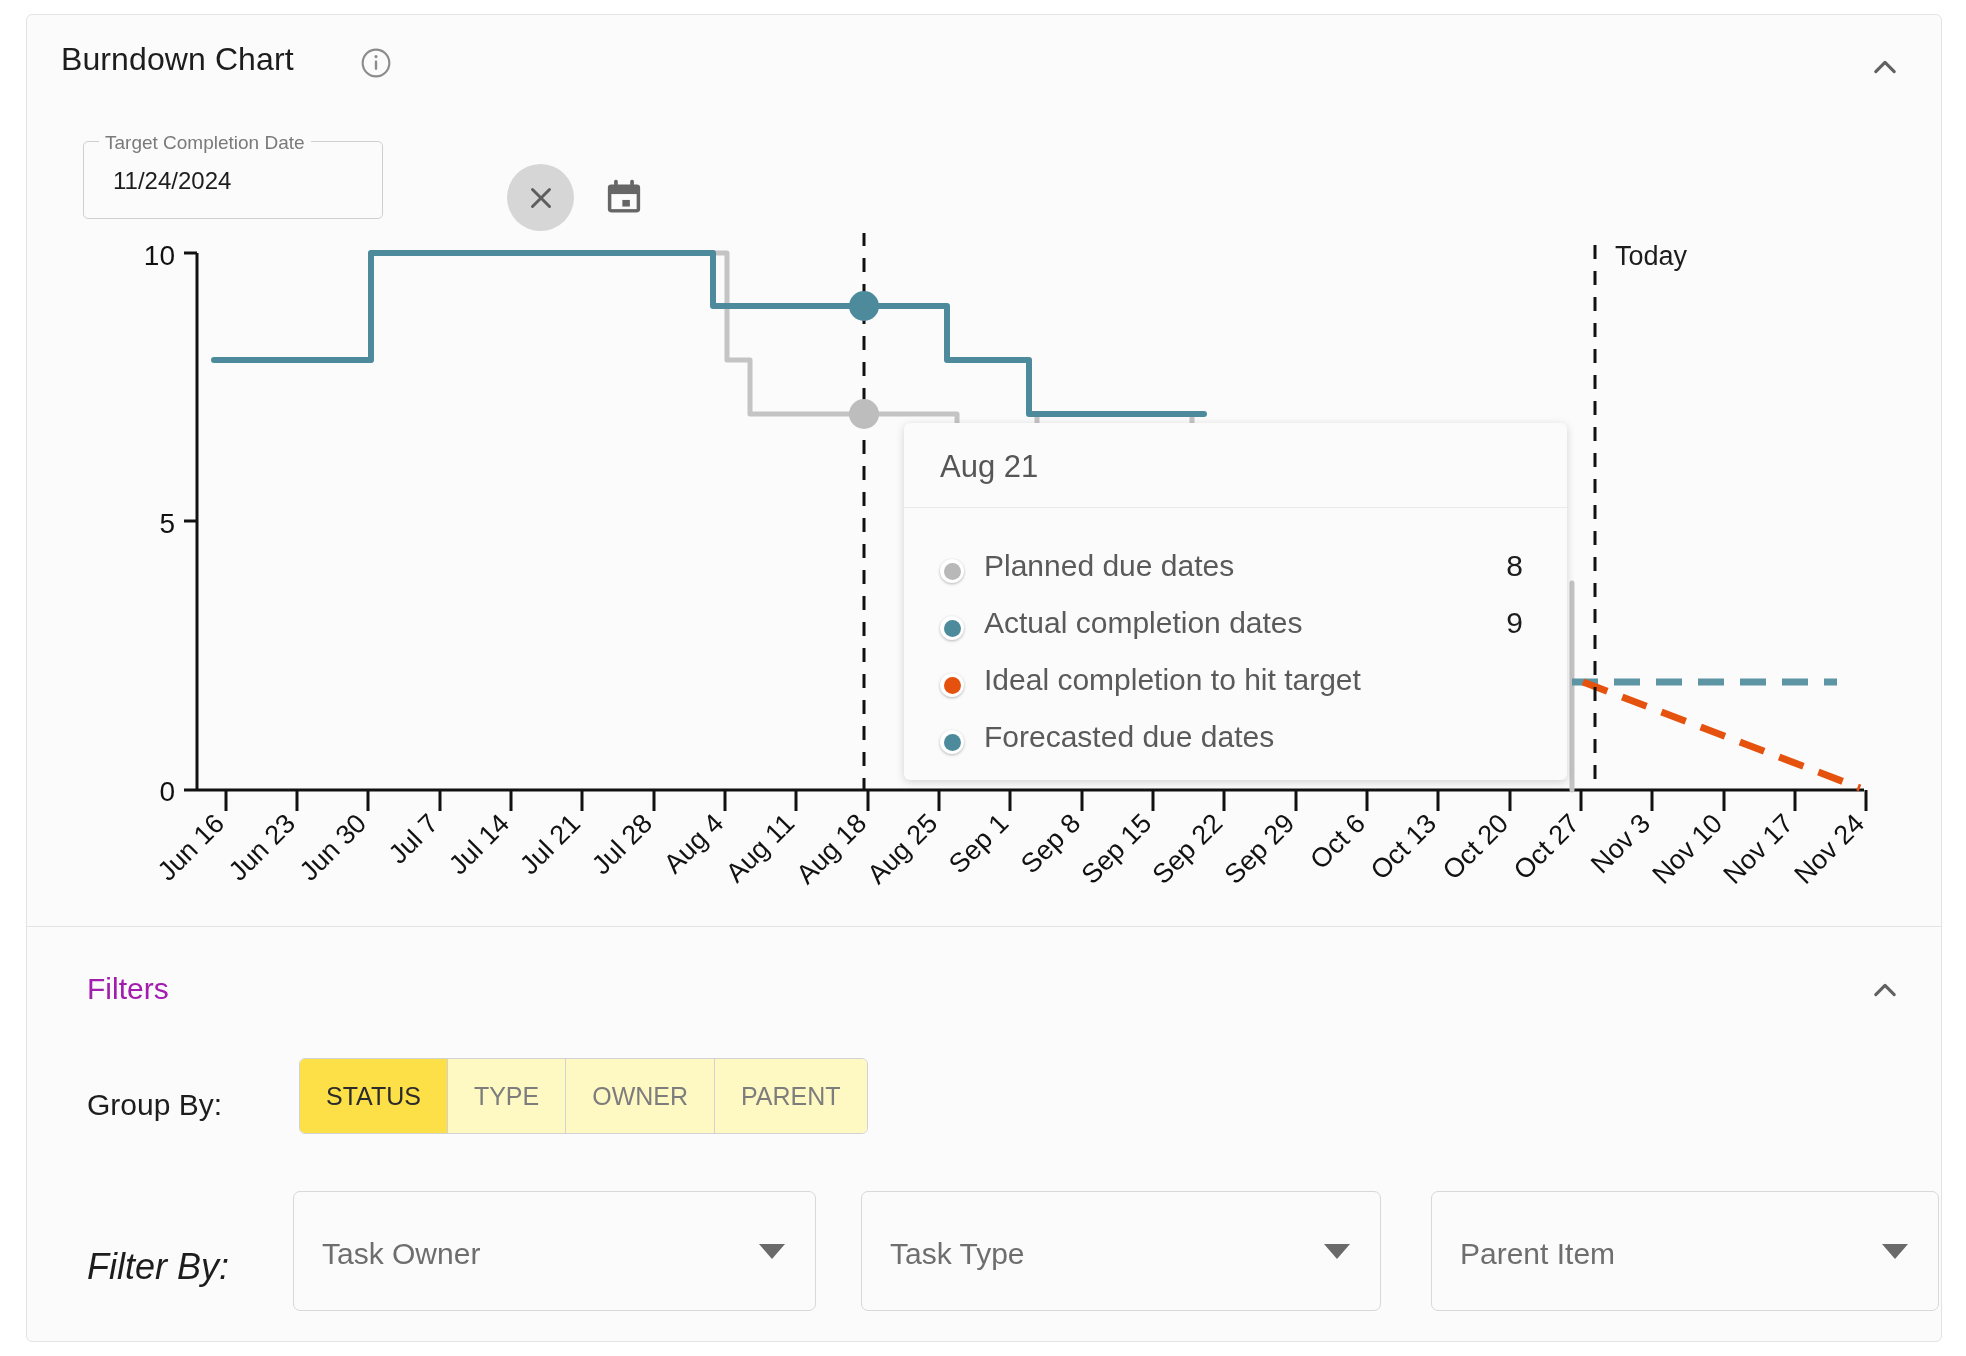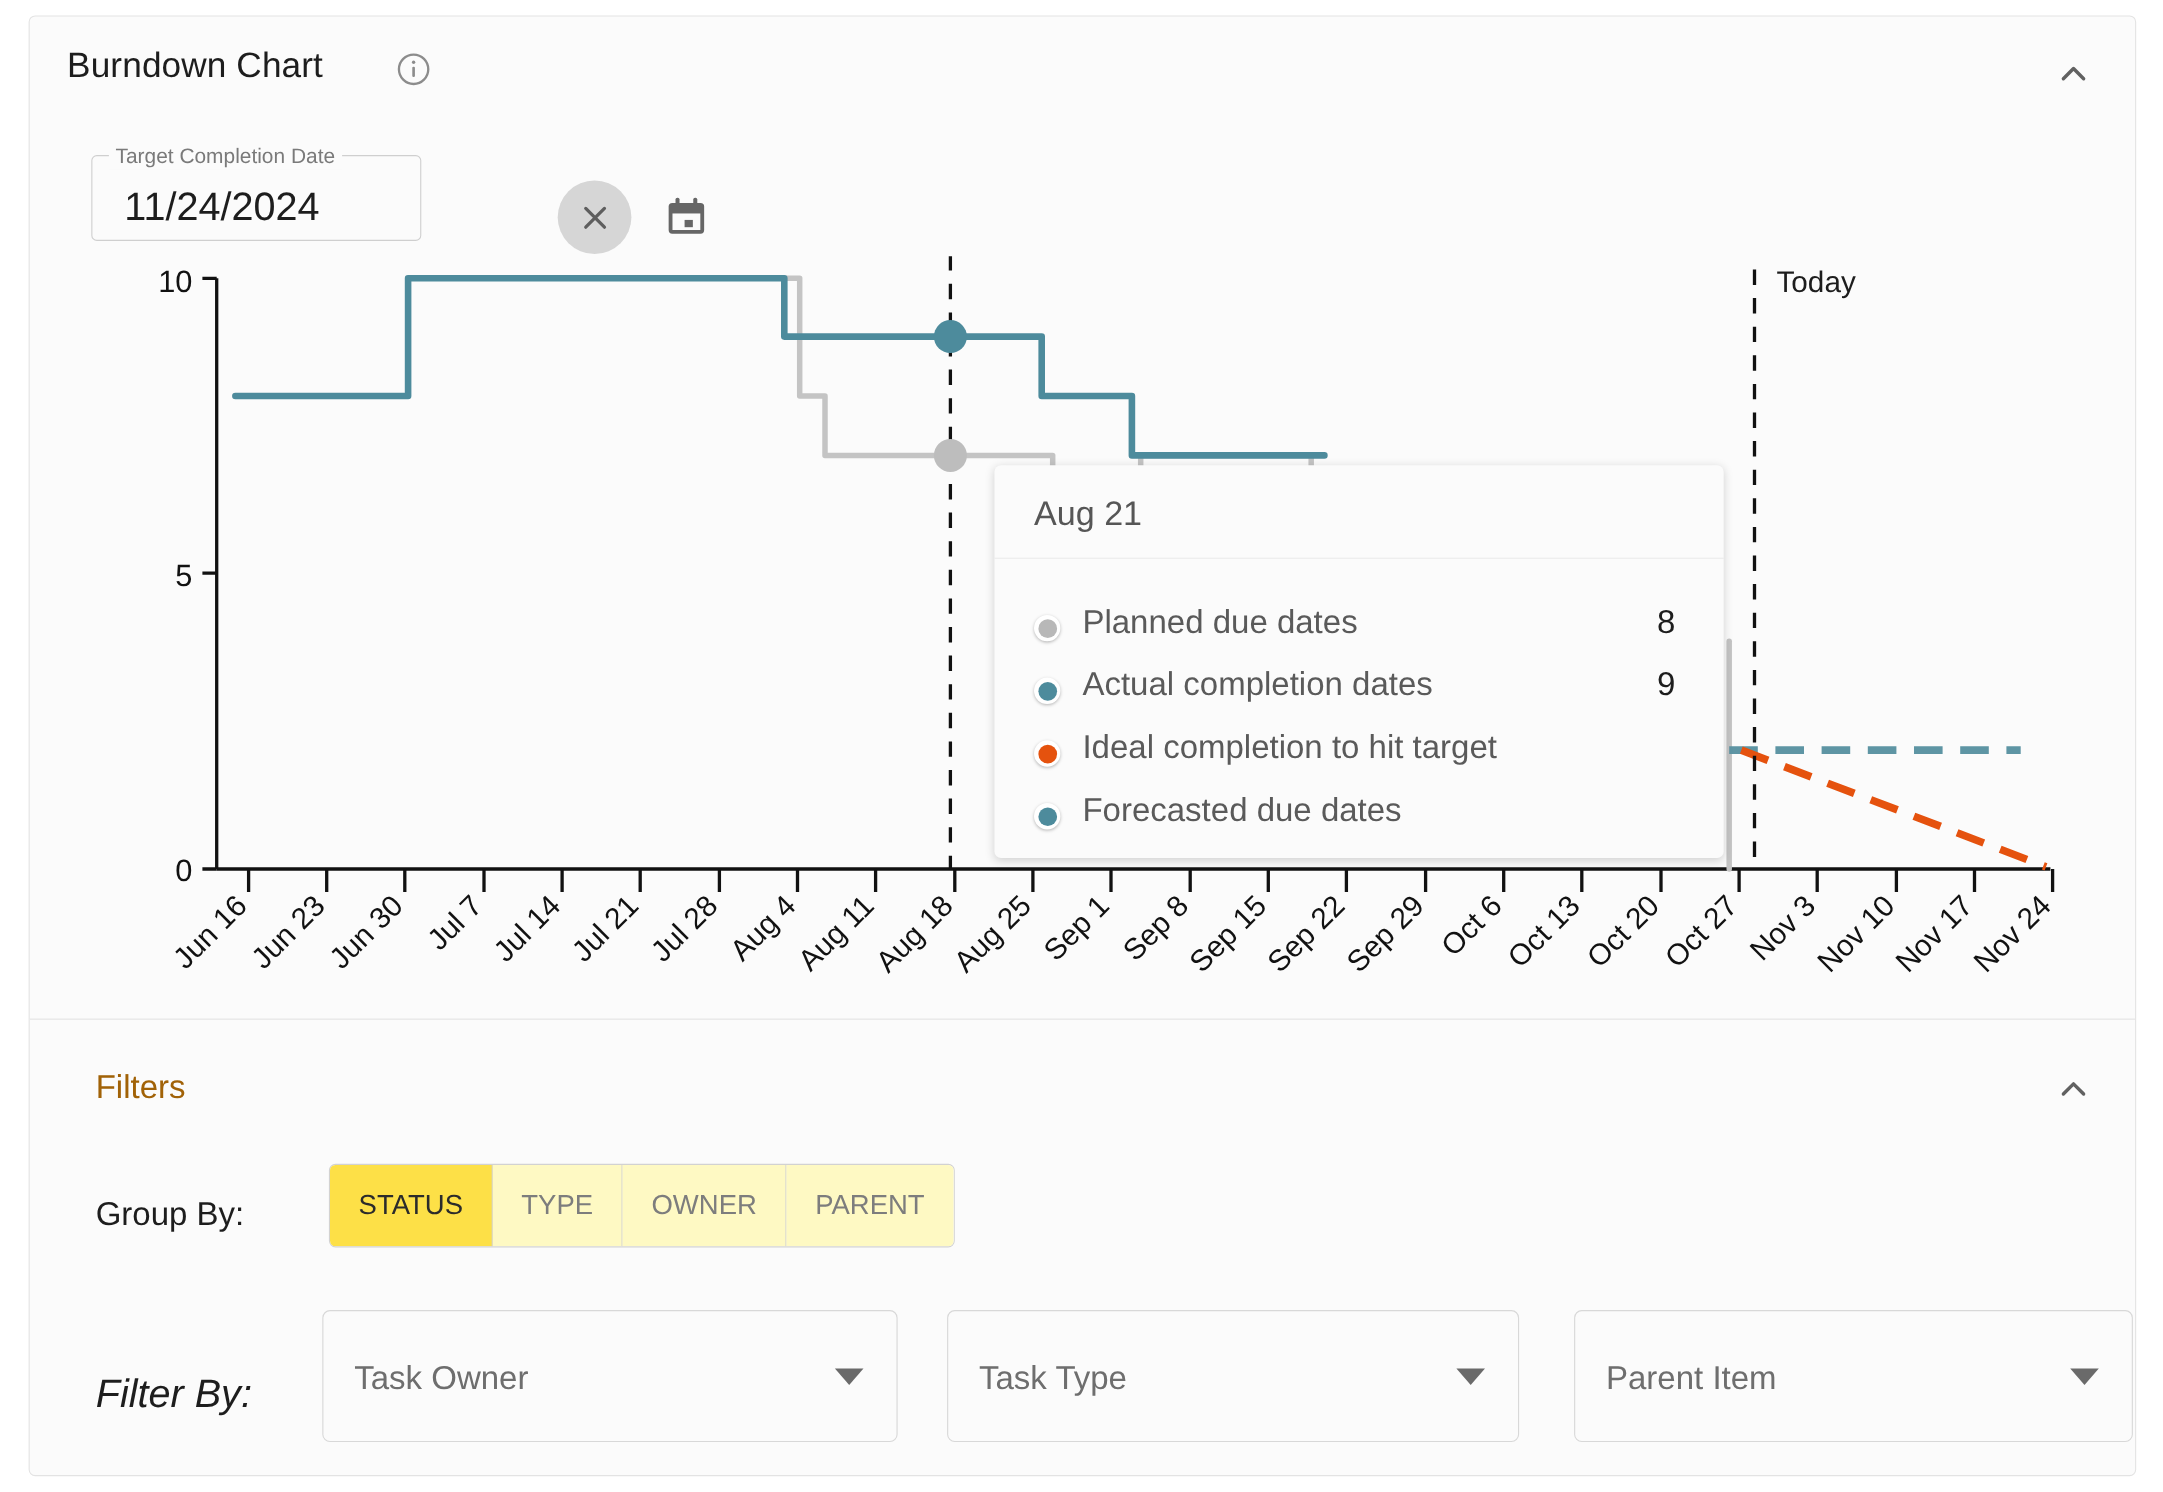--- a/index.html
+++ b/index.html
@@ -42,21 +42,21 @@
     border: 1px solid #cfcfcf; border-radius: 5px;
     background: transparent;
   }
   .date-legend {
     position: absolute; left: 72px; top: 117px;
     background: #fbfbfb; padding: 0 6px;
     font-size: 19px; color: #7a7a7a;
   }
   .date-value {
     position: absolute; left: 86px; top: 152px;
-    font-size: 36px; color: #1d1d1d;
+    font-size: 24px; color: #1d1d1d;
   }
   .date-clear {
     position: absolute; left: 480px; top: 149px;
     width: 67px; height: 67px; border-radius: 50%;
     background: #d6d6d6; cursor: pointer;
     display: flex; align-items: center; justify-content: center;
   }
   .date-cal {
     position: absolute; left: 575px; top: 160px;
     width: 44px; height: 44px; cursor: pointer;
@@ -104,21 +104,21 @@
     margin-left: auto; font-size: 30px; color: #1d1d1d;
   }
   
   .divider {
     position: absolute; left: 0; top: 911px;
     width: 100%; height: 1px; background: #e3e3e3;
   }
   
   .filters-title {
     position: absolute; left: 60px; top: 957px;
-    font-size: 30px; color: #a16207;
+    font-size: 30px; color: #a21caf;
   }
   .filters-collapse {
     position: absolute; right: 34px; top: 953px;
     width: 44px; height: 44px; cursor: pointer;
     display: flex; align-items: center; justify-content: center;
   }
   .groupby-label {
     position: absolute; left: 60px; top: 1073px;
     font-size: 30px; color: #1d1d1d;
   }

